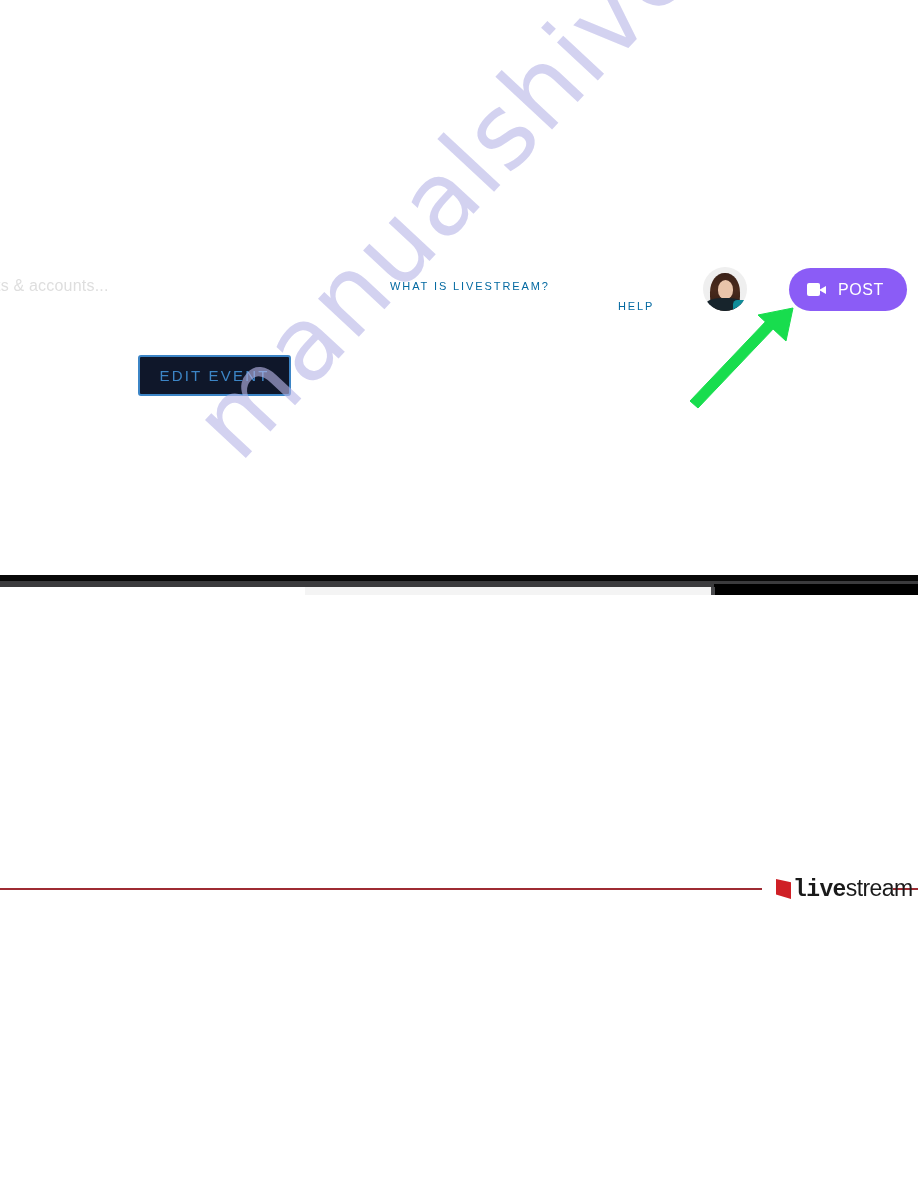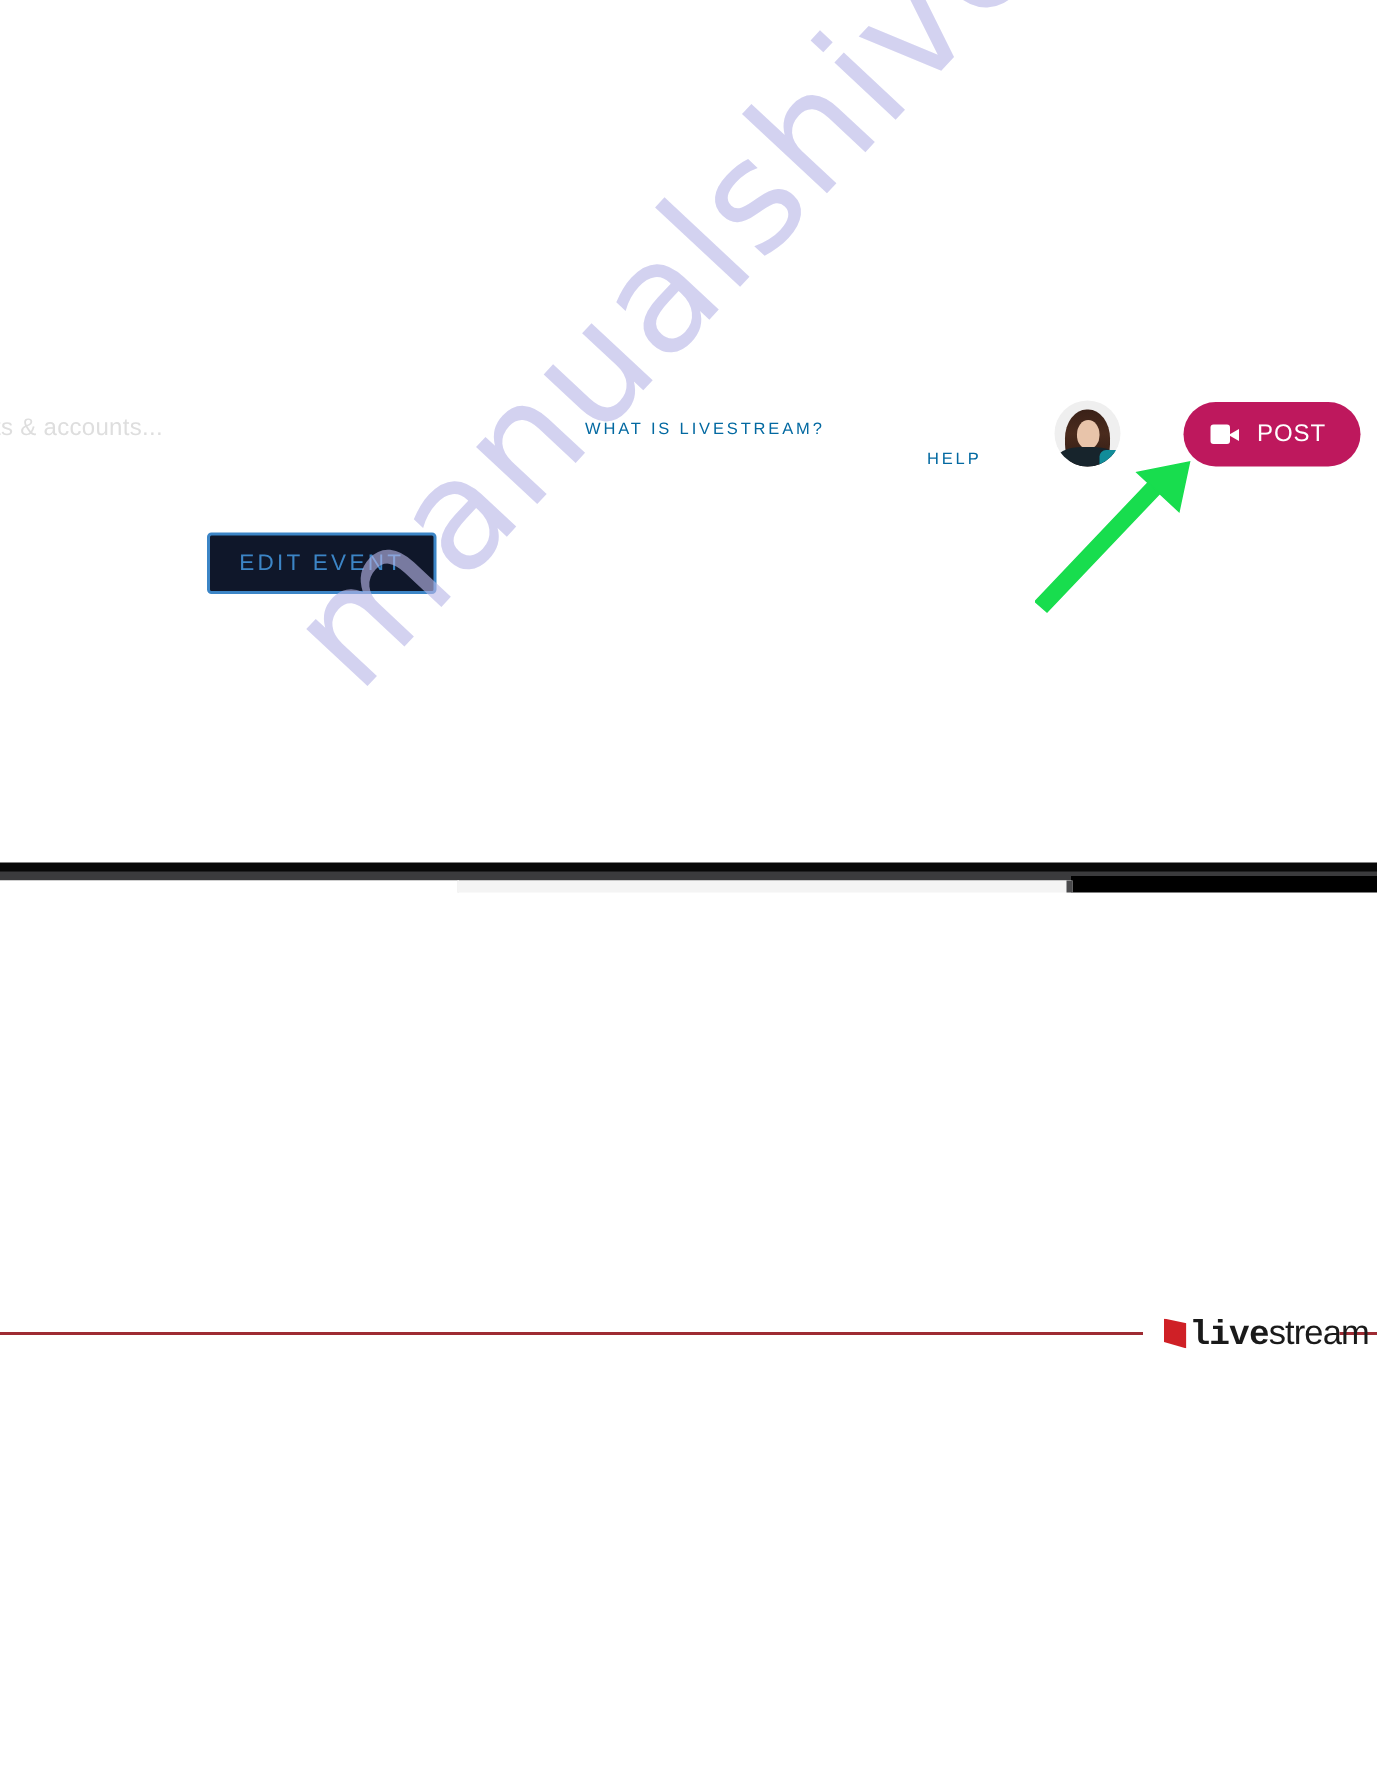--- a/index.html
+++ b/index.html
@@ -117,21 +117,21 @@
     border-radius: 40% 0 0 0;
   }
 
   .post-btn {
     position: absolute;
     left: 789px;
     top: 268px;
     width: 118px;
     height: 43px;
     border-radius: 22px;
-    background: #be185d;
+    background: #8b5cf6;
     display: flex;
     align-items: center;
     justify-content: flex-start;
     padding-left: 18px;
     box-sizing: border-box;
     border: none;
     cursor: pointer;
   }
   .post-btn .cam {
     position: relative;

